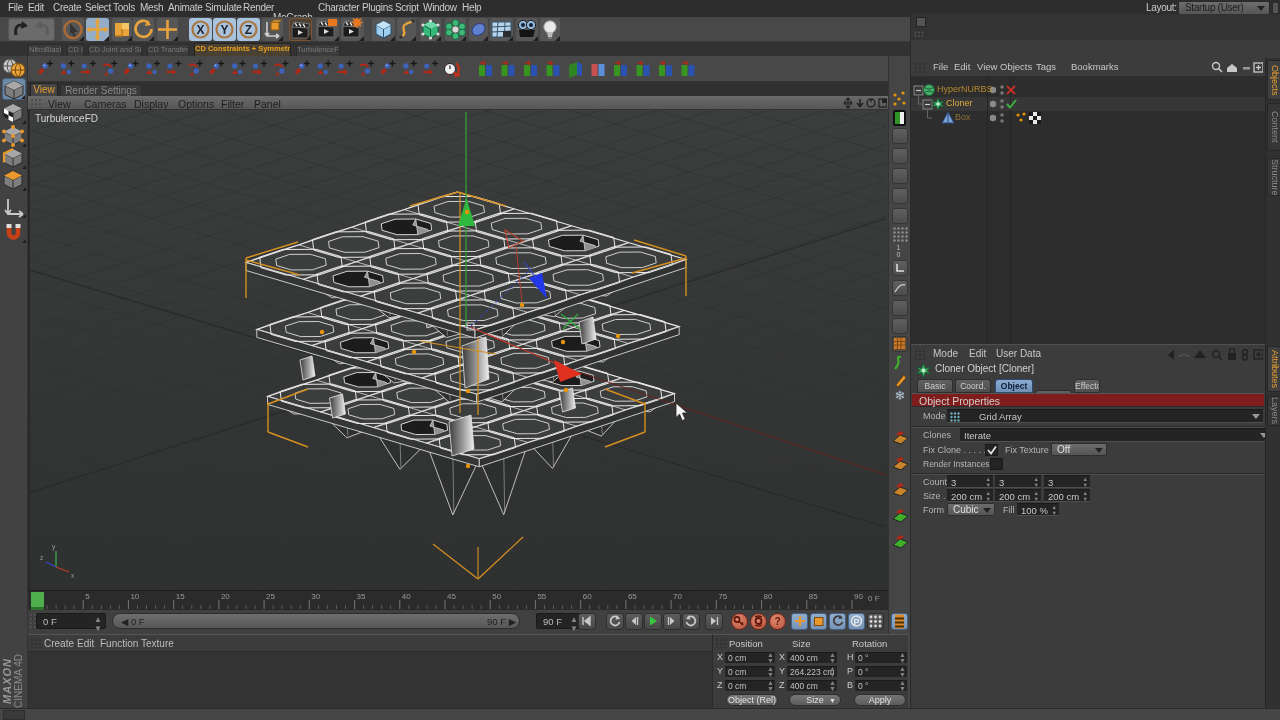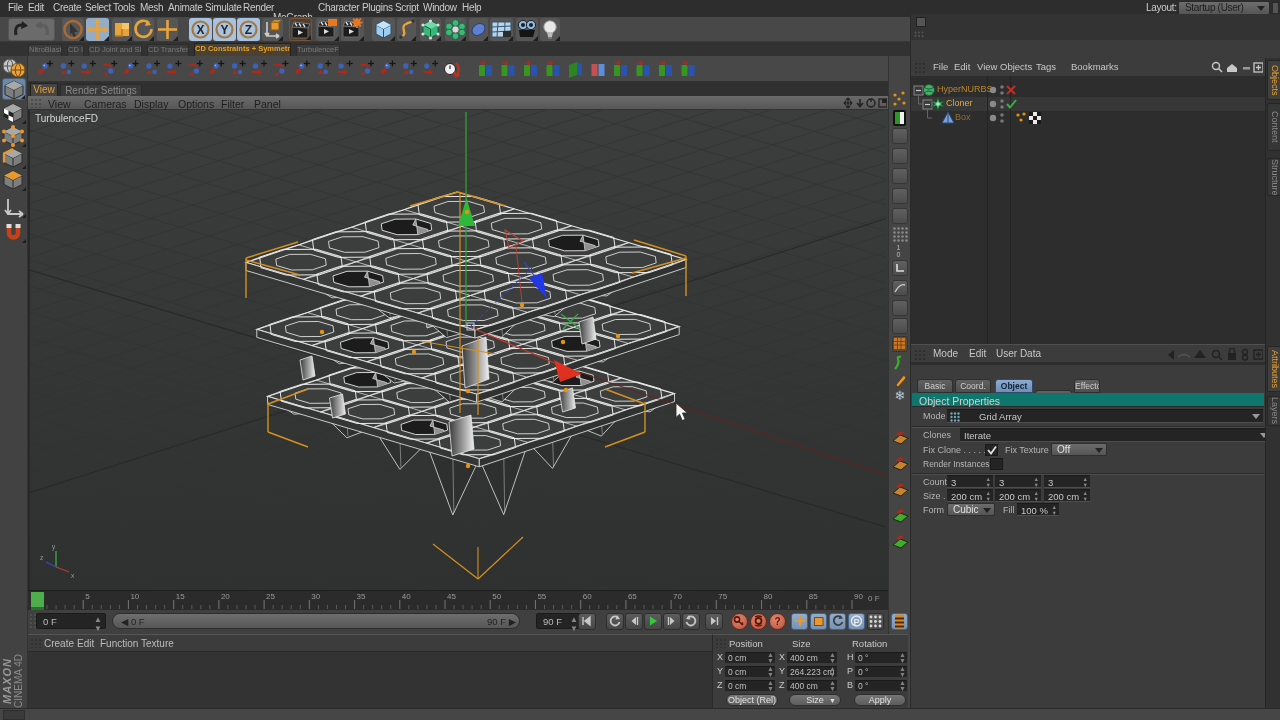--- a/index.html
+++ b/index.html
@@ -1606,28 +1606,37 @@
         <circle cx="50" cy="6" r="3.5" fill="none" stroke="#222" stroke-width="1.5"></circle>
         <line x1="52.5" y1="8.5" x2="56" y2="12" stroke="#222" stroke-width="1.6"></line>
         <rect x="62" y="5" width="8" height="7" fill="#222"></rect>
         <path d="M63.5,5 L63.5,2.5 A2.5,2.5 0 0,1 68.5,2.5 L68.5,5" fill="none" stroke="#222" stroke-width="1.4"></path>
         <circle cx="79" cy="4" r="2.5" fill="none" stroke="#222" stroke-width="1.4"></circle>
         <circle cx="79" cy="9.5" r="2.5" fill="none" stroke="#222" stroke-width="1.4"></circle>
         <rect x="88" y="2" width="9" height="9" fill="none" stroke="#222" stroke-width="1.4"></rect>
         <path d="M92.5,4 L92.5,9 M90,6.5 L95,6.5" stroke="#222" stroke-width="1.4"></path>
       </svg>
 </div>
+<div class="abs" style="left:0;top:348px;width:354px;height:16px;background:#3c3c3c;color:#d2d2d2;font-size:10px">
+<svg class="abs" style="left:5px;top:1px" width="15" height="15">
+        <g transform="translate(7.5,7.5)" fill="#3cae62" stroke="#14532c" stroke-width="0.8">
+          <path d="M0,-7 L2,-2 L7,-3.5 L3.5,0 L7,3.5 L2,2 L0,7 L-2,2 L-7,3.5 L-3.5,0 L-7,-3.5 L-2,-2 Z"></path>
+        </g>
+        <circle cx="7.5" cy="7.5" r="2" fill="#bde8cd"></circle>
+      </svg>
+<span class="t" style="left:24px;top:1px">Cloner Object [Cloner]</span>
+</div>
 <div class="abs" style="left:0;top:364px;width:354px;height:15px;background:#3c3c3c;font-size:8.5px">
 <div class="abs" style="left:6px;top:1px;width:36px;height:14px;background:linear-gradient(#616161,#4e4e4e);border:1px solid #2e2e2e;border-radius:3px 3px 0 0;color:#cfcfcf;text-align:center;line-height:13px;white-space:nowrap;overflow:hidden">Basic</div>
 <div class="abs" style="left:44px;top:1px;width:36px;height:14px;background:linear-gradient(#616161,#4e4e4e);border:1px solid #2e2e2e;border-radius:3px 3px 0 0;color:#cfcfcf;text-align:center;line-height:13px;white-space:nowrap;overflow:hidden">Coord.</div>
 <div class="abs" style="left:84px;top:1px;width:38px;height:14px;background:linear-gradient(#8cabd0,#6f8fb5);border:1px solid #2e4a6e;border-radius:3px 3px 0 0;color:#0e2038;text-align:center;line-height:13px;font-weight:bold;white-space:nowrap;overflow:hidden">Object</div>
 <div class="abs" style="left:124px;top:12px;width:37px;height:14px;background:linear-gradient(#616161,#4e4e4e);border:1px solid #2e2e2e;border-radius:3px 3px 0 0;color:#cfcfcf;text-align:left;line-height:13px;white-space:nowrap;overflow:hidden">Transform</div>
 <div class="abs" style="left:163px;top:1px;width:26px;height:14px;background:linear-gradient(#616161,#4e4e4e);border:1px solid #2e2e2e;border-radius:3px 3px 0 0;color:#cfcfcf;text-align:center;line-height:13px;white-space:nowrap;overflow:hidden">Effectors</div>
 </div>
-<div class="abs" style="left:1px;top:379px;width:352px;height:14px;background:#0f766e;border-top:1px solid #555;border-bottom:1px solid #2a2a2a;color:#cfcfcf;font-size:10.5px;padding:1px 0 0 7px">Object Properties</div>
+<div class="abs" style="left:1px;top:379px;width:352px;height:14px;background:#7f1d1d;border-top:1px solid #555;border-bottom:1px solid #2a2a2a;color:#cfcfcf;font-size:10.5px;padding:1px 0 0 7px">Object Properties</div>
 <span class="t" style="left:12px;top:397px;color:#b5b5b5;font-size:9px">Mode</span>
 <div class="abs" style="left:36px;top:395px;width:316px;height:14px;background:#242424;border-top:1px solid #1a1a1a;border-bottom:1px solid #4e4e4e;color:#c8c8c8;font-size:9.5px;padding-left:4px;line-height:13px"><svg style="position:absolute;left:3px;top:2px" width="11" height="10">
         <circle cx="1.5" cy="1.5" r="1.2" fill="#6fa8b8"></circle>
         <circle cx="5.0" cy="1.5" r="1.2" fill="#6fa8b8"></circle>
         <circle cx="8.5" cy="1.5" r="1.2" fill="#6fa8b8"></circle>
         <circle cx="1.5" cy="5.0" r="1.2" fill="#6fa8b8"></circle>
         <circle cx="5.0" cy="5.0" r="1.2" fill="#6fa8b8"></circle>
         <circle cx="8.5" cy="5.0" r="1.2" fill="#6fa8b8"></circle>
         <circle cx="1.5" cy="8.5" r="1.2" fill="#6fa8b8"></circle>
         <circle cx="5.0" cy="8.5" r="1.2" fill="#6fa8b8"></circle>

